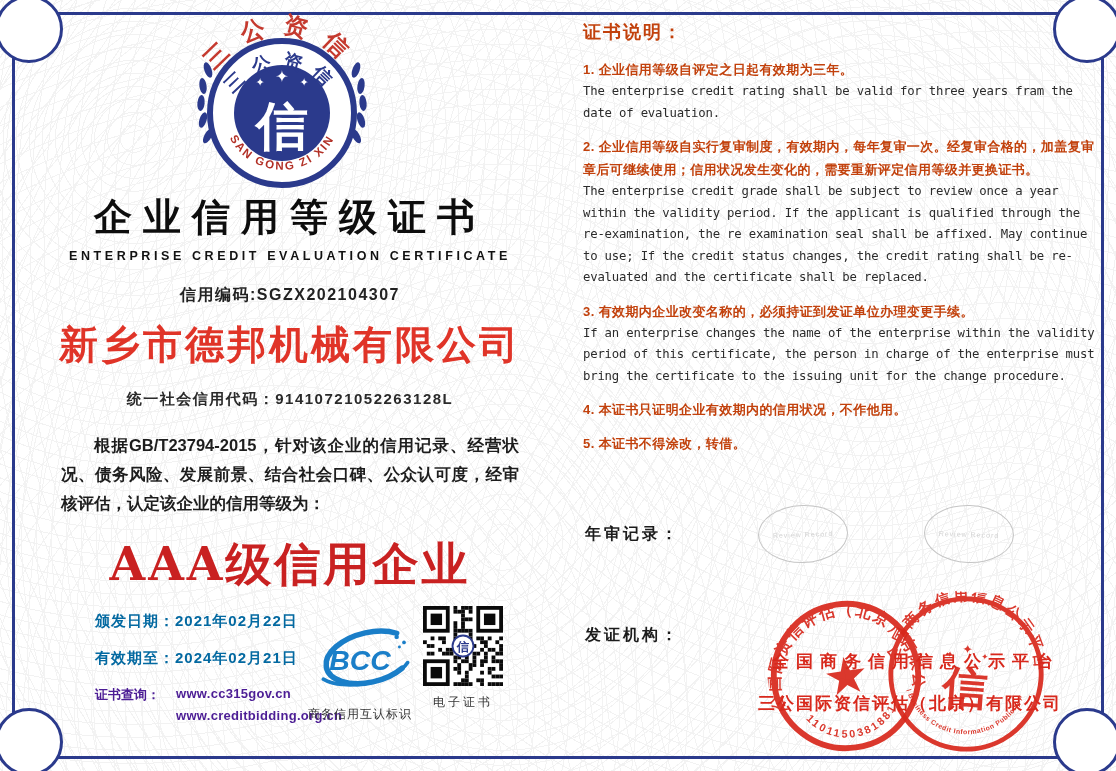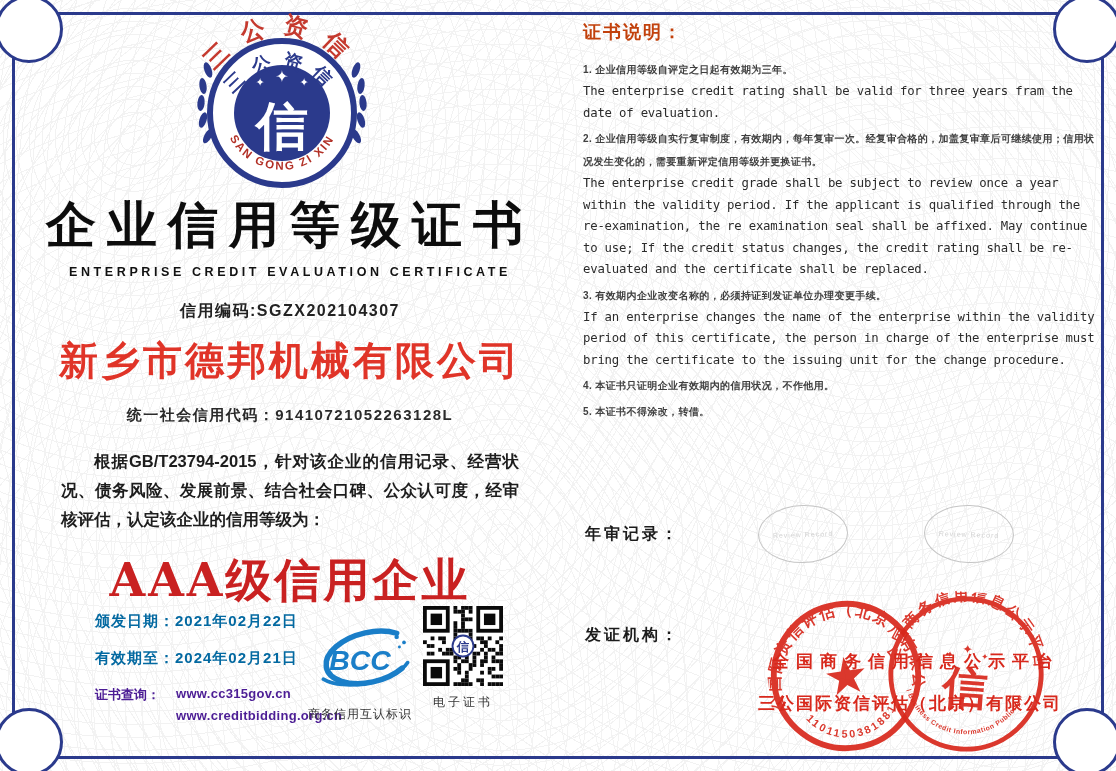--- a/index.html
+++ b/index.html
@@ -20,42 +20,42 @@
   .frame{position:absolute;inset:12px;border:3px solid #2b3a8c;z-index:1;border-radius:4px;}
   .corner{position:absolute;width:62px;height:62px;border:3px solid #2b3a8c;border-radius:50%;background:#fff;z-index:2;}
   .corner.tl{left:-20px;top:-20px;} .corner.tr{right:-20px;top:-20px;}
   .corner.bl{left:-20px;bottom:-20px;} .corner.br{right:-20px;bottom:-20px;}
 
   .abs{position:absolute;}
   .z{z-index:3;}
 
   
   .lcol{position:absolute;left:35px;top:0;width:510px;text-align:center;z-index:3;}
-  .title{margin-top:192px;font-size:50px;font-weight:bold;letter-spacing:11px;color:#0d0d0d;white-space:nowrap;}
+  .title{margin-top:192px;font-size:38px;font-weight:bold;letter-spacing:11px;color:#0d0d0d;white-space:nowrap;}
   .subtitle{margin-top:6px;font-size:12.5px;font-weight:bold;letter-spacing:3.6px;color:#111;white-space:nowrap;}
   .creditcode{margin-top:22px;font-size:16px;font-weight:bold;letter-spacing:1.5px;color:#222;}
   .company{margin-top:12px;font-size:39px;font-weight:bold;letter-spacing:3px;color:#e03428;white-space:nowrap;}
   .uscc{margin-top:18px;font-size:15px;font-weight:bold;letter-spacing:1.5px;color:#2a2a2a;}
   .para{margin:22px auto 0;width:458px;text-align:justify;text-indent:2em;
         font-size:16.5px;font-weight:600;line-height:29px;color:#1d1d1d;}
   .rating{margin-top:16px;font-family:"DejaVu Serif",serif;font-size:46px;font-weight:bold;
           letter-spacing:3px;color:#c92121;white-space:nowrap;}
   .dates{position:absolute;left:95px;top:612px;text-align:left;z-index:3;font-size:15px;font-weight:bold;color:#0369a1;}
   .dates .row{margin-bottom:18px;letter-spacing:1px;}
   .query{position:absolute;left:95px;top:686px;z-index:3;font-size:13px;font-weight:bold;color:#4c1d95;display:flex;gap:16px;}
   .query .urls div{margin-bottom:7px;letter-spacing:.3px;}
   .bcc-block{position:absolute;left:300px;top:622px;width:120px;text-align:center;z-index:3;}
   .qr-block{position:absolute;left:418px;top:606px;width:90px;text-align:center;z-index:3;}
   .small-label{font-size:12px;color:#333;margin-top:8px;letter-spacing:1px;white-space:nowrap;}
   .qr-block .small-label{margin-top:4px;letter-spacing:3px;}
 
   
   .rcol{position:absolute;left:583px;top:20px;width:514px;z-index:3;}
   .notes-head{font-size:18px;font-weight:bold;letter-spacing:2px;color:#c2410c;margin-bottom:14px;}
-  .note .zh{font-size:10px;font-weight:600;color:#404040;line-height:23px;letter-spacing:.4px;margin-top:3px;}
+  .note .zh{font-size:13px;font-weight:600;color:#c2410c;line-height:23px;letter-spacing:.4px;margin-top:11px;}
   .note .en{font-family:"DejaVu Sans Mono",monospace;font-size:12.3px;color:#2b2b2b;line-height:21.5px;letter-spacing:-.2px;}
 
   .review-label{position:absolute;left:585px;top:524px;font-size:16px;font-weight:bold;letter-spacing:3px;z-index:3;}
   .oval{position:absolute;width:88px;height:56px;border:1.5px solid #c6c6c6;border-radius:50%;z-index:3;
         display:flex;align-items:center;justify-content:center;}
   .oval span{font-size:7px;color:#d2d2d2;letter-spacing:1px;}
   .oval.o1{left:758px;top:505px;transform:rotate(-2deg);}
   .oval.o2{left:924px;top:505px;transform:rotate(2deg);}
 
   .issuer-label{position:absolute;left:585px;top:625px;font-size:16px;font-weight:bold;letter-spacing:3px;z-index:5;}

